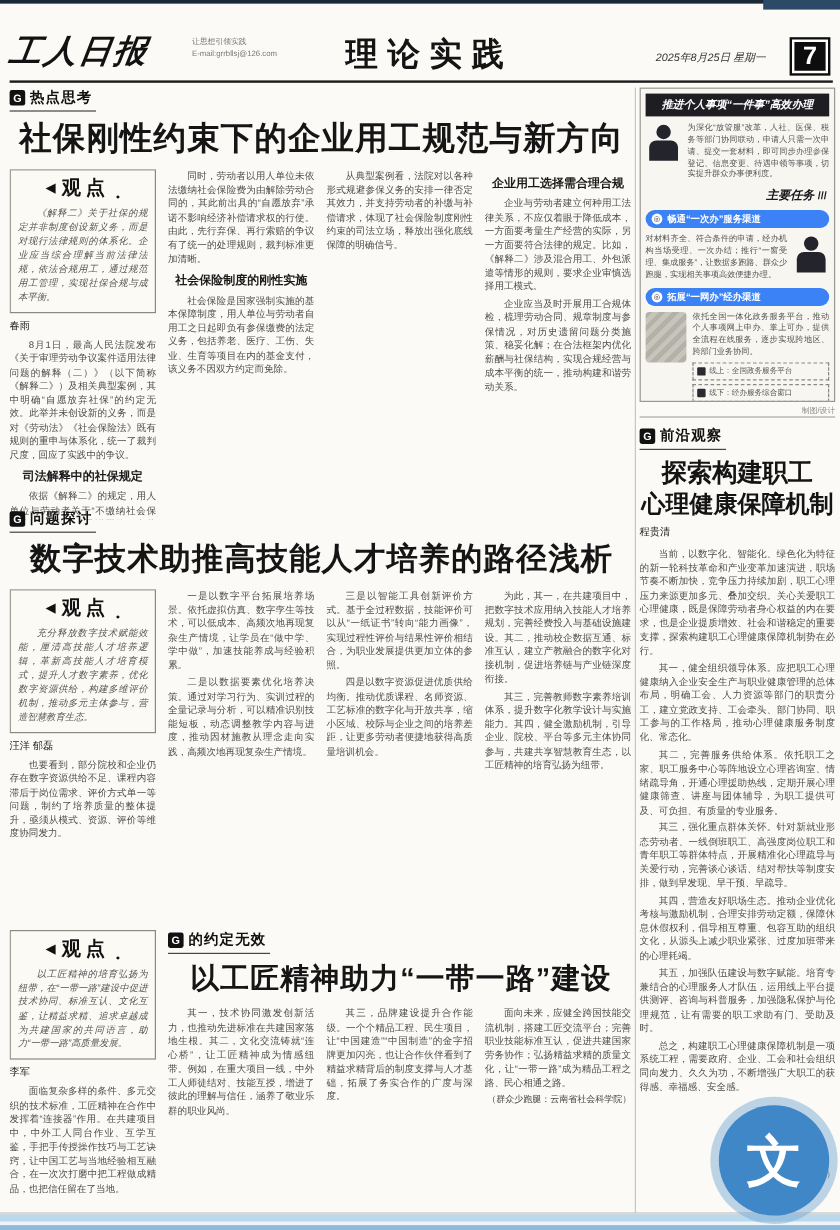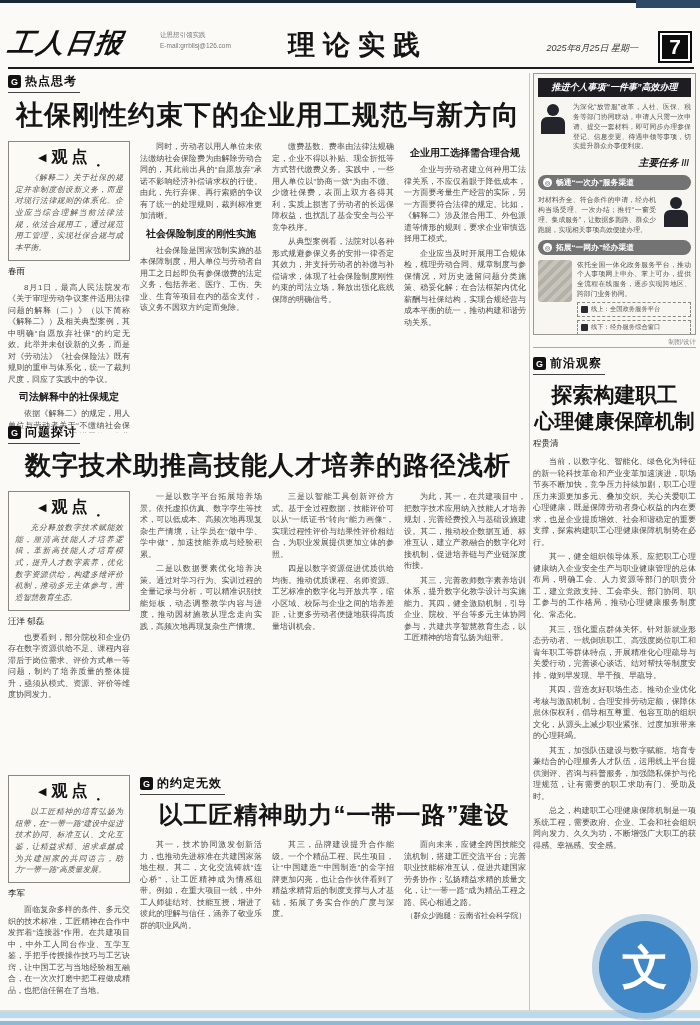--- a/index.html
+++ b/index.html
@@ -72,21 +72,21 @@
   
   #promo{position:absolute;left:533px;top:70px;width:163px;height:262px;border:1px solid #9a9890;
     background:#f7f6f1;padding:4px;box-sizing:border-box;overflow:hidden;}
   .p-banner{background:#1d1d22;color:#fff;font-size:9px;font-weight:bold;font-style:italic;
     text-align:center;padding:3px 1px;letter-spacing:0;}
   .p-row{display:flex;gap:5px;margin-top:5px;align-items:flex-start;}
   .p-text{font-size:6.8px;line-height:1.45;color:#555;text-align:justify;flex:1;}
   .p-label{display:flex;justify-content:flex-end;align-items:center;gap:3px;margin:5px 2px 3px;}
   .p-label .lbl{font-size:10px;font-weight:bold;font-style:italic;color:#15151a;}
   .p-label .sl{font-size:9px;font-weight:bold;color:#15151a;}
-  .p-task-banner{background:#737373;color:#fff;border-radius:8px;font-size:7.8px;font-weight:bold;
+  .p-task-banner{background:#3b82f6;color:#fff;border-radius:8px;font-size:7.8px;font-weight:bold;
     padding:2px 5px;display:flex;gap:4px;align-items:center;margin-top:5px;}
   .p-task-banner .ci{width:9px;height:9px;border-radius:50%;background:#fff;color:#2a2a31;
     font-size:6px;display:flex;align-items:center;justify-content:center;flex:0 0 auto;}
   .pill{border:1px dashed #8a8a85;font-size:6.3px;color:#555;padding:2px 3px;margin:3px 0 0;
     display:flex;gap:3px;align-items:center;}
   .pill .sq{width:7px;height:7px;background:#2a2a31;border-radius:1px;flex:0 0 auto;}
   .person{width:30px;flex:0 0 auto;padding-top:2px;}
   .person .head{display:block;width:12px;height:12px;border-radius:50%;background:#23242c;margin:0 auto;}
   .person .torso{display:block;width:24px;height:17px;border-radius:6px 6px 0 0;background:#23242c;margin:1px auto 0;}
   .photo{width:34px;height:42px;flex:0 0 auto;border-radius:3px;
@@ -146,21 +146,20 @@
         <p class="p">8月1日，最高人民法院发布《关于审理劳动争议案件适用法律问题的解释（二）》（以下简称《解释二》）及相关典型案例，其中明确“自愿放弃社保”的约定无效。此举并未创设新的义务，而是对《劳动法》《社会保险法》既有规则的重申与体系化，统一了裁判尺度，回应了实践中的争议。</p>
         <div class="sub">司法解释中的社保规定</div>
         <p class="p">依据《解释二》的规定，用人单位与劳动者关于“不缴纳社会保险费”的约定或者承诺无效。在此情形下，劳动者可以主张解除劳动合同并请求经济补偿，用人单位应当依法为劳动者补缴社会保险费。</p>
       </div>
       <div class="col">
         <p class="p">同时，劳动者以用人单位未依法缴纳社会保险费为由解除劳动合同的，其此前出具的“自愿放弃”承诺不影响经济补偿请求权的行使。由此，先行弃保、再行索赔的争议有了统一的处理规则，裁判标准更加清晰。</p>
         <div class="sub">社会保险制度的刚性实施</div>
         <p class="p">社会保险是国家强制实施的基本保障制度，用人单位与劳动者自用工之日起即负有参保缴费的法定义务，包括养老、医疗、工伤、失业、生育等项目在内的基金支付，该义务不因双方约定而免除。</p>
       </div>
       <div class="col">
-        <p class="p">缴费基数、费率由法律法规确定，企业不得以补贴、现金折抵等方式替代缴费义务。实践中，一些用人单位以“协商一致”为由不缴、少缴社保费，表面上双方各得其利，实质上损害了劳动者的长远保障权益，也扰乱了基金安全与公平竞争秩序。</p>
         <p class="p">从典型案例看，法院对以各种形式规避参保义务的安排一律否定其效力，并支持劳动者的补缴与补偿请求，体现了社会保险制度刚性约束的司法立场，释放出强化底线保障的明确信号。</p>
       </div>
       <div class="col">
         <div class="sub">企业用工选择需合理合规</div>
         <p class="p">企业与劳动者建立何种用工法律关系，不应仅着眼于降低成本，一方面要考量生产经营的实际，另一方面要符合法律的规定。比如，《解释二》涉及混合用工、外包派遣等情形的规则，要求企业审慎选择用工模式。</p>
         <p class="p">企业应当及时开展用工合规体检，梳理劳动合同、规章制度与参保情况，对历史遗留问题分类施策、稳妥化解；在合法框架内优化薪酬与社保结构，实现合规经营与成本平衡的统一，推动构建和谐劳动关系。</p>
       </div>
     </div>
   </div>
 
@@ -283,20 +282,21 @@
     <div class="badge">
       <span class="ic">G</span>
       <span class="lb">前沿观察</span>
     </div>
     <div class="fr-headline">探索构建职工</div>
     <div class="fr-headline2">心理健康保障机制</div>
     <div class="fr-byline">程贵清</div>
     <div class="fr-body">
       <p class="p">当前，以数字化、智能化、绿色化为特征的新一轮科技革命和产业变革加速演进，职场节奏不断加快，竞争压力持续加剧，职工心理压力来源更加多元、叠加交织。关心关爱职工心理健康，既是保障劳动者身心权益的内在要求，也是企业提质增效、社会和谐稳定的重要支撑，探索构建职工心理健康保障机制势在必行。</p>
       <p class="p">其一，健全组织领导体系。应把职工心理健康纳入企业安全生产与职业健康管理的总体布局，明确工会、人力资源等部门的职责分工，建立党政支持、工会牵头、部门协同、职工参与的工作格局，推动心理健康服务制度化、常态化。</p>
+      <p class="p">其二，完善服务供给体系。依托职工之家、职工服务中心等阵地设立心理咨询室、情绪疏导角，开通心理援助热线，定期开展心理健康筛查、讲座与团体辅导，为职工提供可及、可负担、有质量的专业服务。</p>
       <p class="p">其三，强化重点群体关怀。针对新就业形态劳动者、一线倒班职工、高强度岗位职工和青年职工等群体特点，开展精准化心理疏导与关爱行动，完善谈心谈话、结对帮扶等制度安排，做到早发现、早干预、早疏导。</p>
       <p class="p">其四，营造友好职场生态。推动企业优化考核与激励机制，合理安排劳动定额，保障休息休假权利，倡导相互尊重、包容互助的组织文化，从源头上减少职业紧张、过度加班带来的心理耗竭。</p>
       <p class="p">其五，加强队伍建设与数字赋能。培育专兼结合的心理服务人才队伍，运用线上平台提供测评、咨询与科普服务，加强隐私保护与伦理规范，让有需要的职工求助有门、受助及时。</p>
       <p class="p">总之，构建职工心理健康保障机制是一项系统工程，需要政府、企业、工会和社会组织同向发力、久久为功，不断增强广大职工的获得感、幸福感、安全感。</p>
     </div>
     <div class="fr-aff">（作者单位：山东建筑大学）</div>
   </div>
 
   <div class="vdivider"></div>
 </div>

